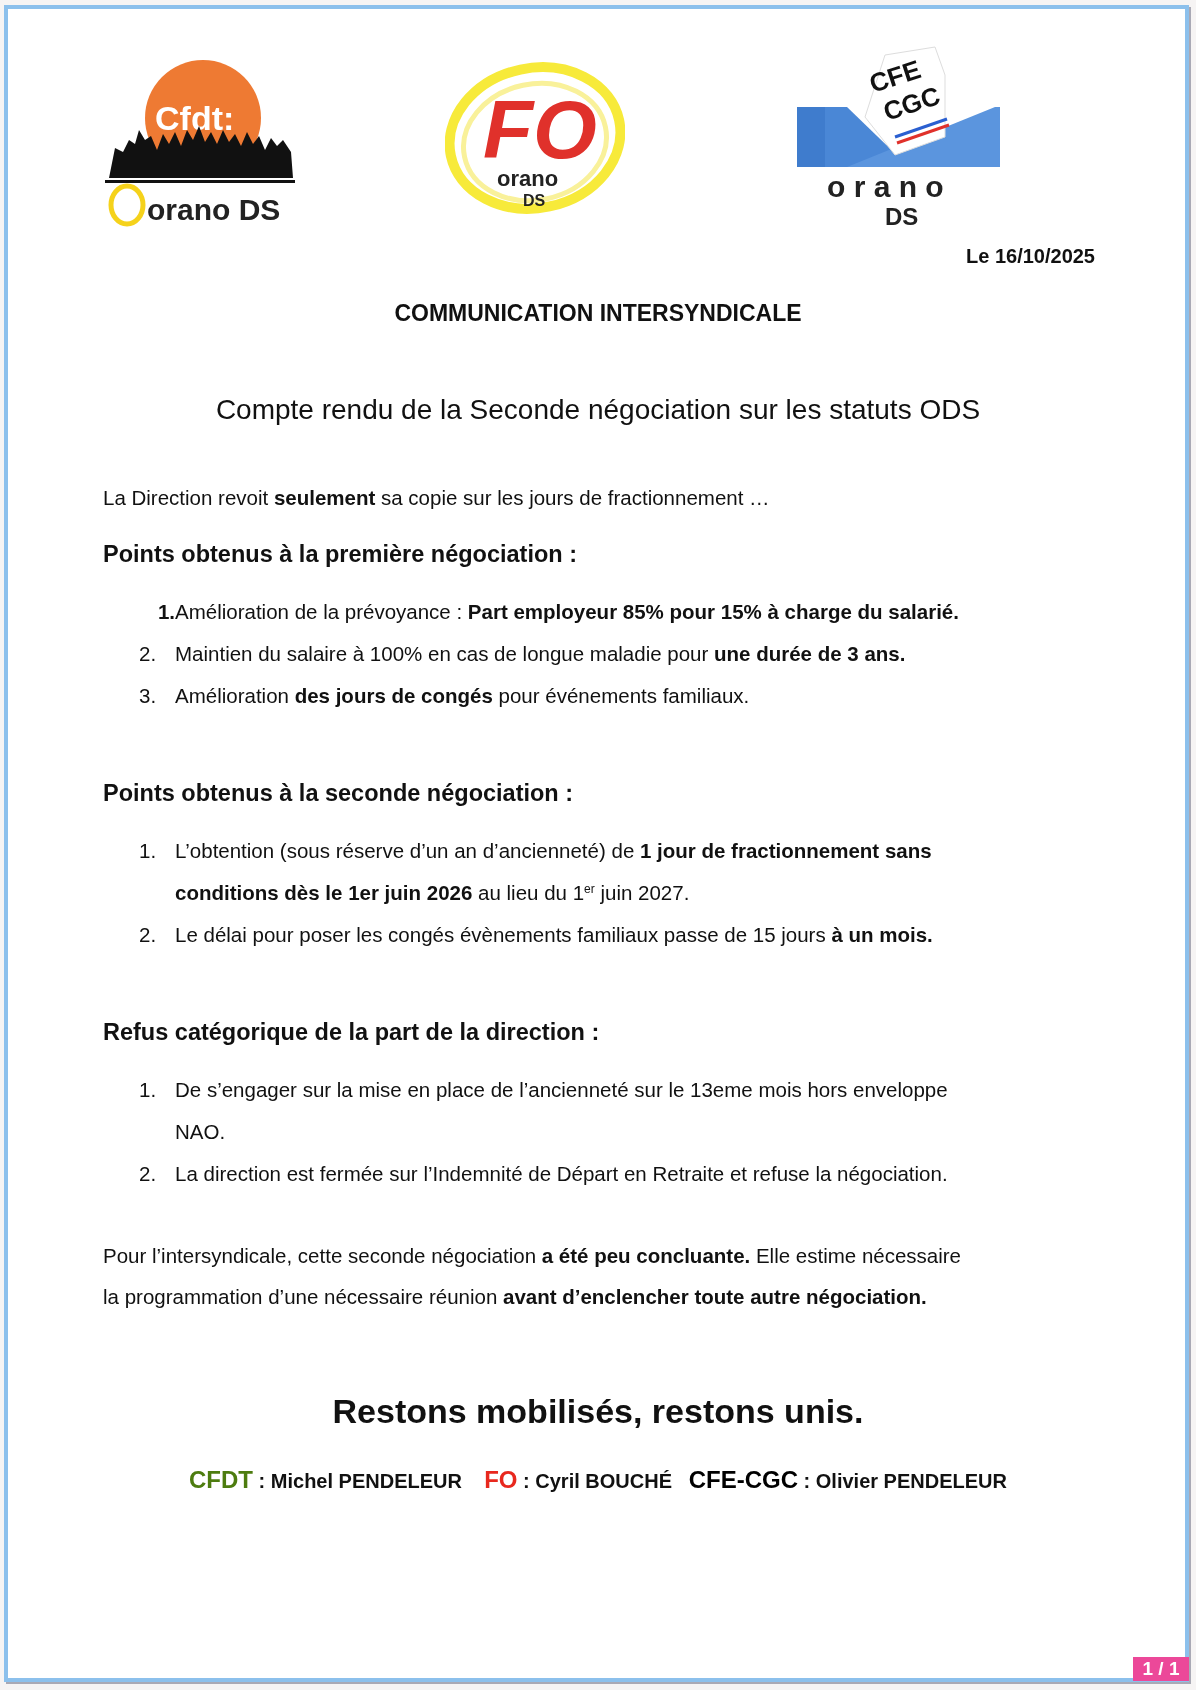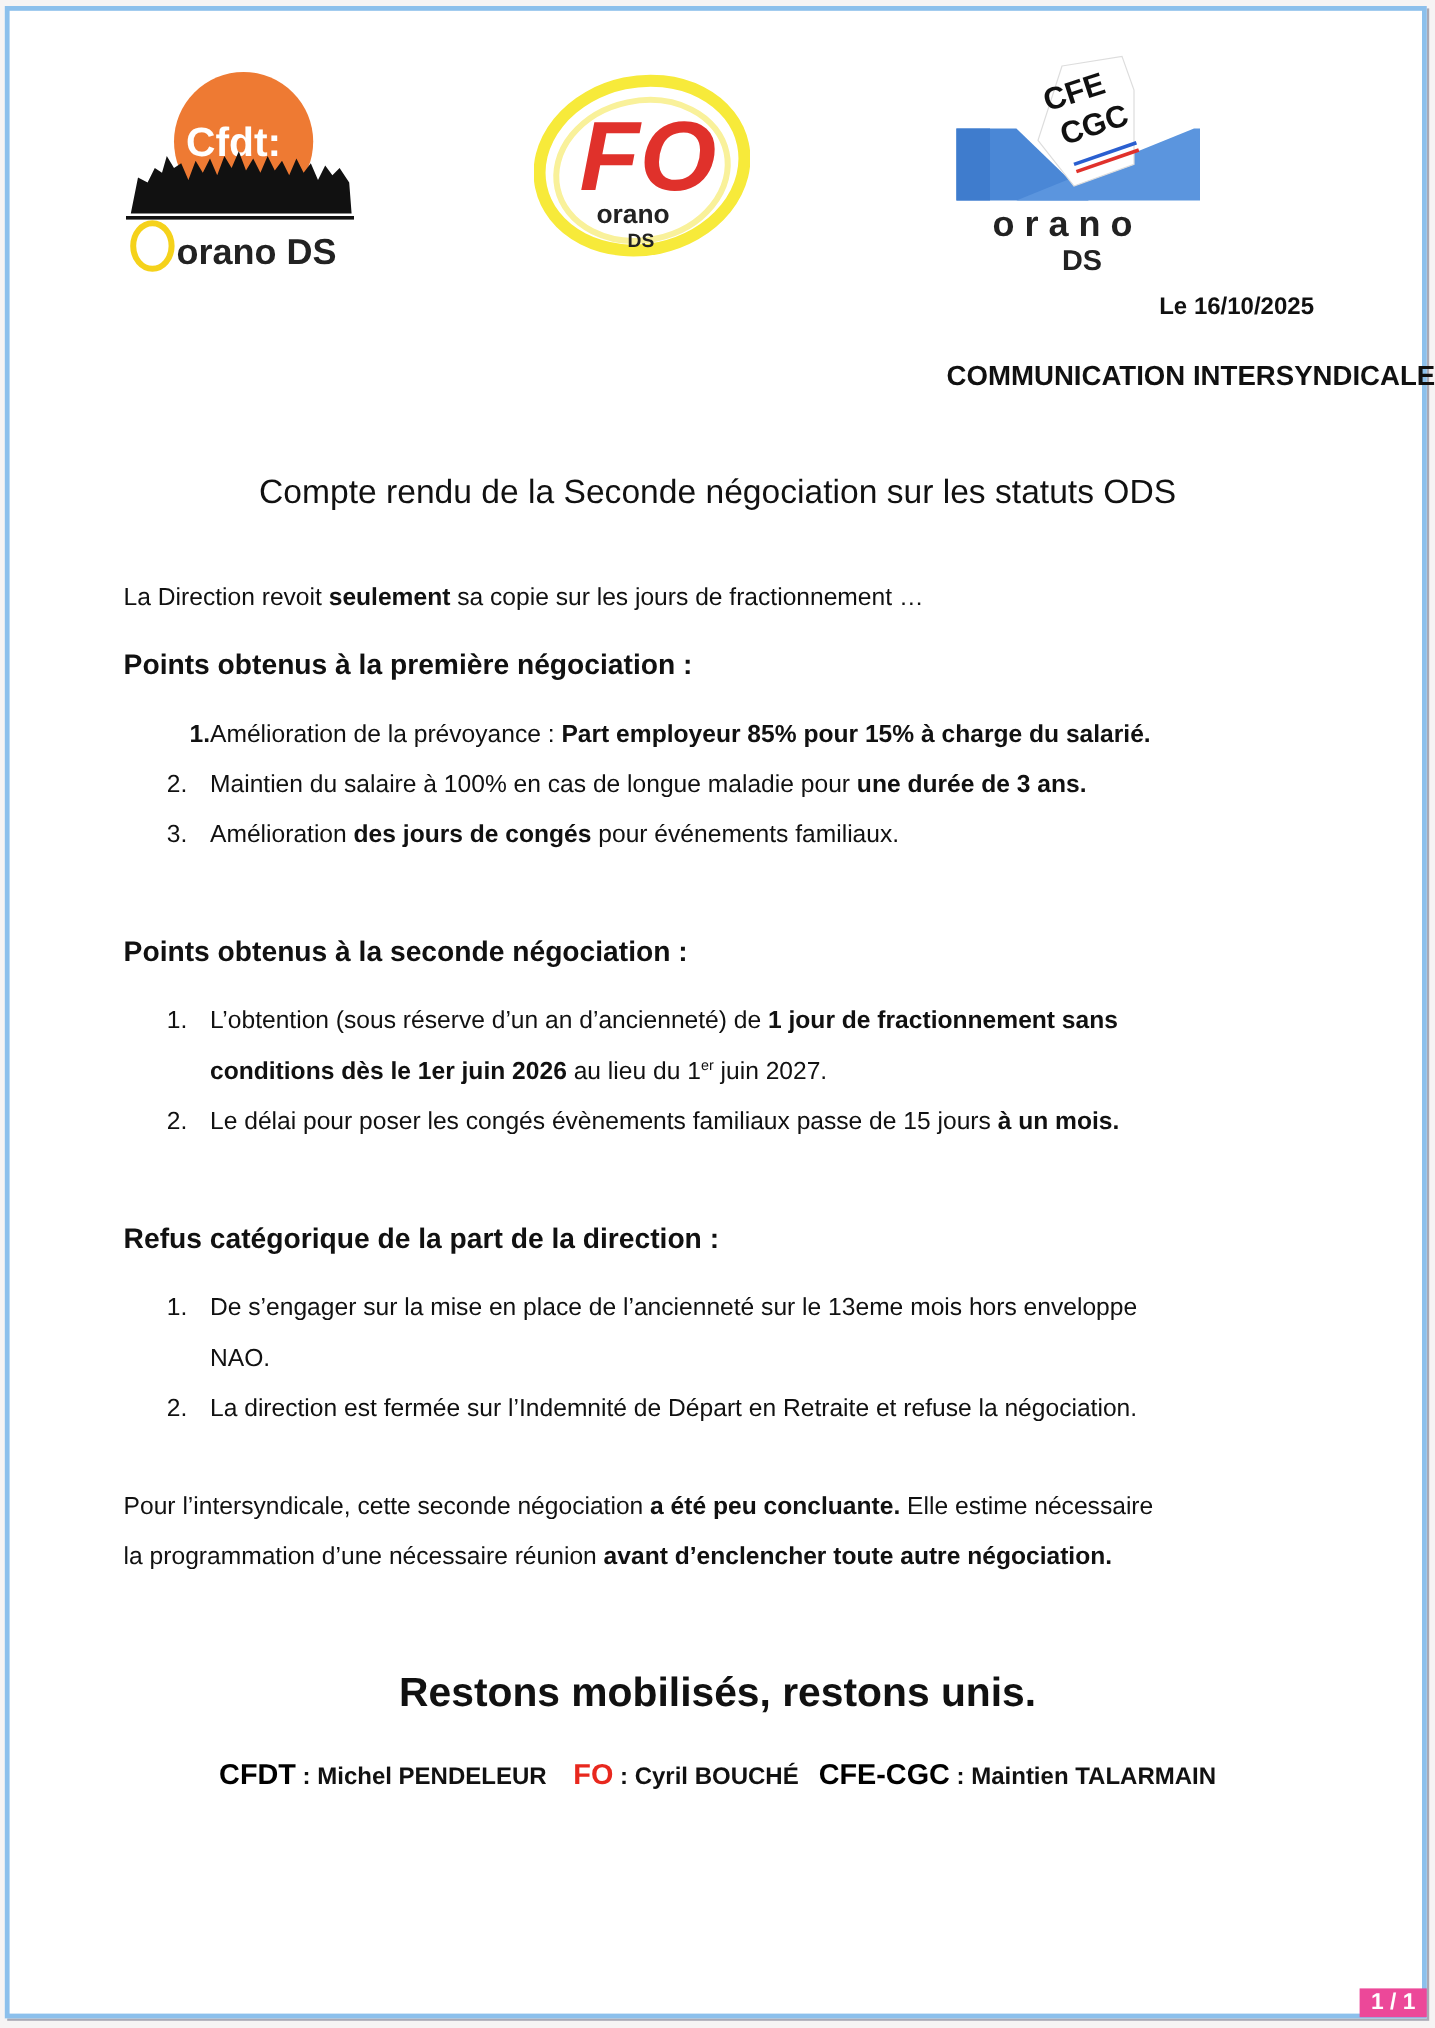--- a/index.html
+++ b/index.html
@@ -8,21 +8,21 @@
     font-family: "Liberation Sans", sans-serif; color: #111;
   }
   .page {
     position: absolute; left: 4px; top: 5px; width: 1185px; height: 1677px;
     background: #ffffff; border: 4px solid #8cc0ec; box-sizing: border-box;
     box-shadow: 2px 2px 0 #a9a9b5;
   }
   .abs { position: absolute; }
   .logo { position: absolute; }
   .date { left: 966px; top: 245px; font-size: 20px; font-weight: bold; }
-  .comm { left: 0; width: 1196px; top: 300px; text-align: right; font-size: 23px; font-weight: bold; }
+  .comm { left: 0; width: 1196px; top: 300px; text-align: center; font-size: 23px; font-weight: bold; }
   .title { left: 0; width: 1196px; top: 394px; text-align: center; font-size: 28px; }
   .para { left: 103px; font-size: 20.5px; }
   .h { left: 103px; font-size: 23.5px; font-weight: bold; }
   .li { left: 139px; font-size: 20.5px; white-space: nowrap; }
   .li .num { display: inline-block; width: 36px; }
   .li b, .para b { font-weight: bold; }
   .cont { left: 175px; font-size: 20.5px; white-space: nowrap; }
   sup { font-size: 12px; vertical-align: 7px; line-height: 0; }
   .slogan { left: 0; width: 1196px; top: 1392px; text-align: center; font-size: 34px; font-weight: bold; }
   .sig { left: 0; width: 1196px; top: 1466px; text-align: center; font-size: 20px; font-weight: bold; white-space: nowrap; }
@@ -96,18 +96,18 @@
 <div class="abs li" style="top:1078px;"><span class="num">1.</span><span>De s’engager sur la mise en place de l’ancienneté sur le 13eme mois hors enveloppe</span></div>
 <div class="abs cont" style="top:1120px;">NAO.</div>
 <div class="abs li" style="top:1162px;"><span class="num">2.</span><span>La direction est fermée sur l’Indemnité de Départ en Retraite et refuse la négociation.</span></div>
 
 <div class="abs para" style="top:1244px;"><span>Pour l’intersyndicale, cette seconde négociation </span><b>a été peu concluante.</b><span> Elle estime nécessaire</span></div>
 <div class="abs para" style="top:1285px;"><span>la programmation d’une nécessaire réunion </span><b>avant d’enclencher toute autre négociation.</b></div>
 
 <div class="abs slogan">Restons mobilisés, restons unis.</div>
 
 <div class="abs sig">
-  <span class="u" style="color:#000000">CFDT</span><span> : </span><span>Michel PENDELEUR</span>&nbsp;&nbsp;&nbsp;
+  <span class="u" style="color:#4d7c0f">CFDT</span><span> : </span><span>Michel PENDELEUR</span>&nbsp;&nbsp;&nbsp;
   <span class="u" style="color:#e8281e">FO</span><span> : </span><span>Cyril BOUCHÉ</span>&nbsp;&nbsp;
-  <span class="u" style="color:#000000">CFE-CGC</span><span> : </span><span>Maintien TALARMAIN</span>
+  <span class="u" style="color:#000000">CFE-CGC</span><span> : </span><span>Olivier PENDELEUR</span>
 </div>
 
 <div class="pagebadge">1 / 1</div>
 
 </body></html>

